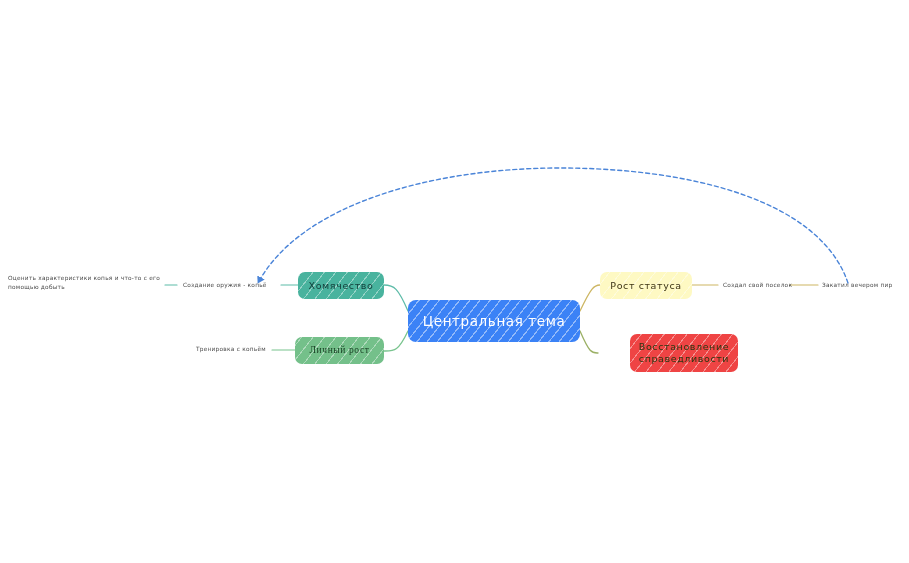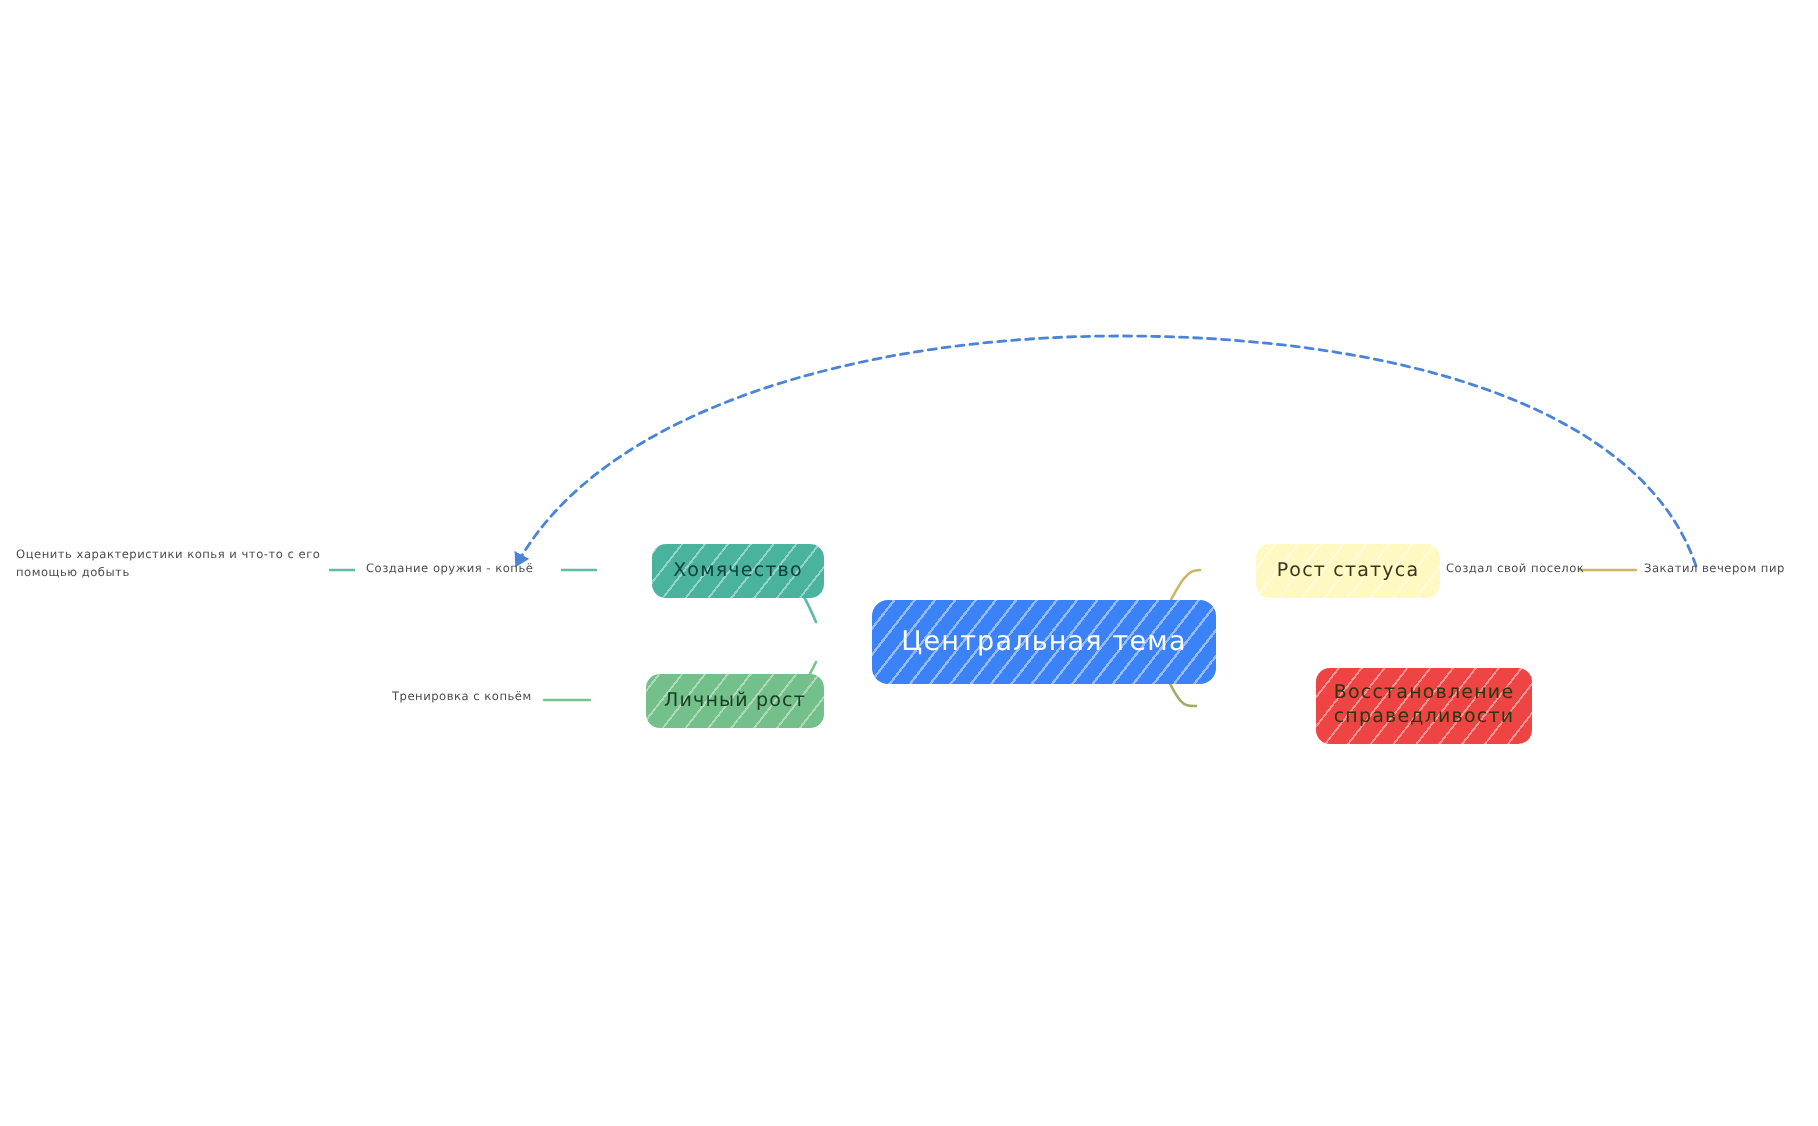--- a/index.html
+++ b/index.html
@@ -33,21 +33,20 @@
     position: absolute;
     box-sizing: border-box;
     border-radius: 7px;
     display: flex;
     align-items: center;
     justify-content: center;
     text-align: left;
     letter-spacing: 0.6px;
     overflow: hidden;
     line-height: 1.25;
-    margin-left: 28px;
   }
   .node .node-label {
     position: relative;
     z-index: 2;
     display: block;
     white-space: pre-line;
   }
   .node::after {
     content: "";
     position: absolute;
@@ -89,20 +88,21 @@
     font-size: 9.5px;
   }
   #node-growth {
     left: 295px;
     top: 337px;
     width: 89px;
     height: 27px;
     background: #74c08a;
     color: #173d22;
     font-size: 9.5px;
+    font-family: Liberation Serif, serif;
   }
   #node-status {
     left: 600px;
     top: 272px;
     width: 92px;
     height: 27px;
     background: #fef9c3;
     color: #3d3413;
     font-size: 9.5px;
   }

